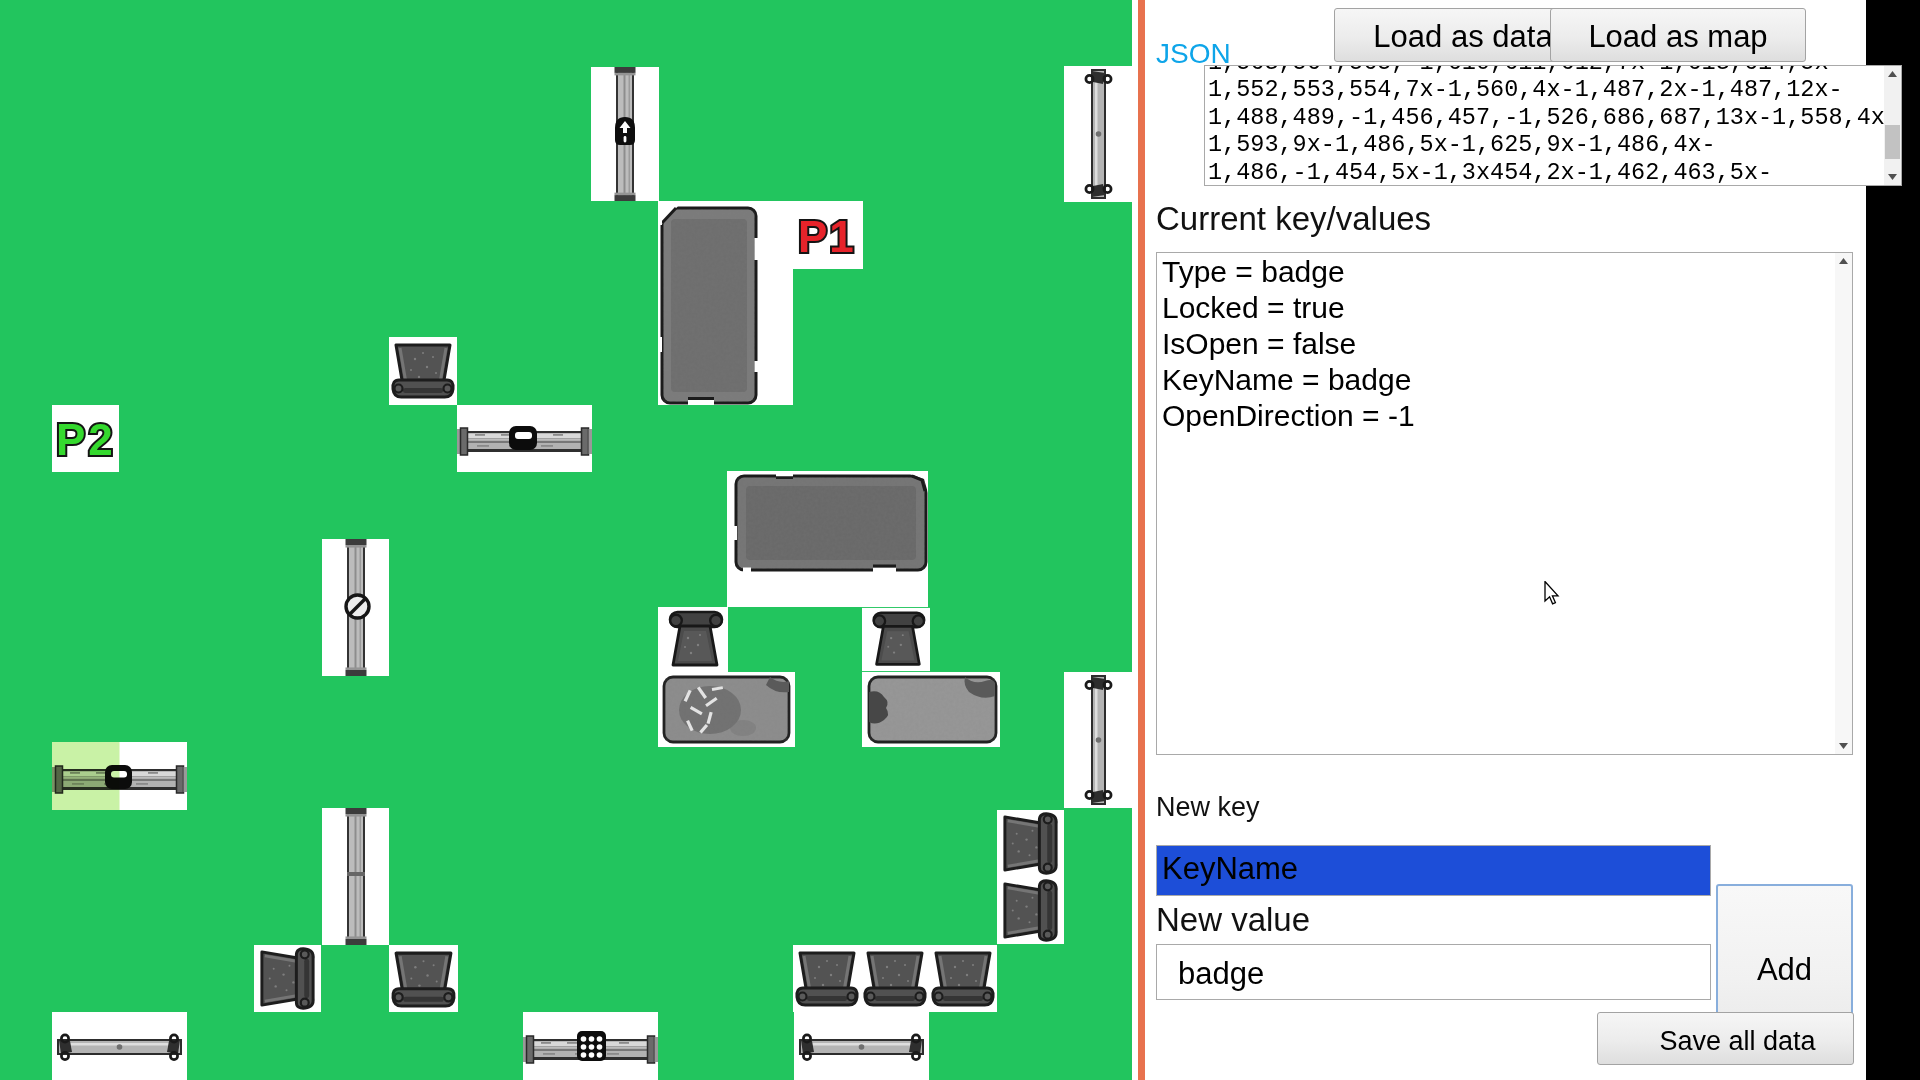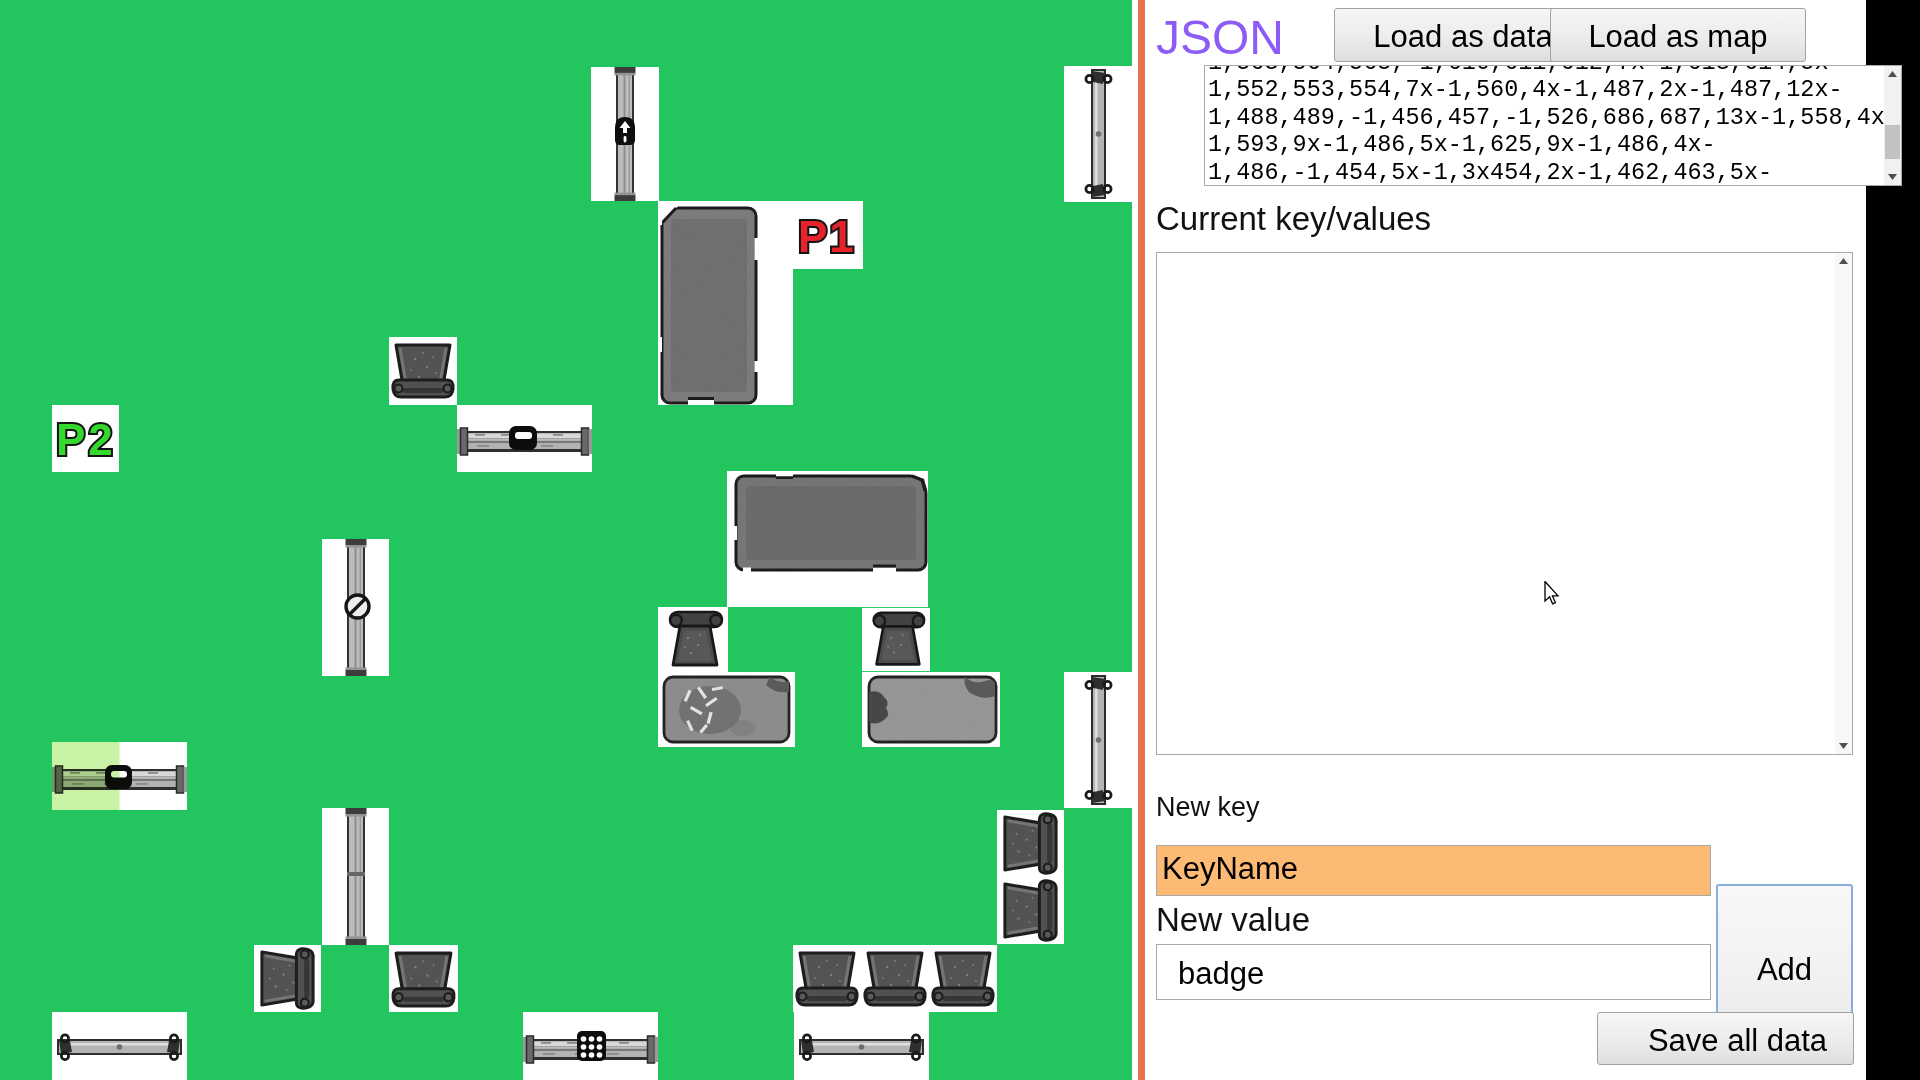--- a/index.html
+++ b/index.html
@@ -302,21 +302,21 @@
 </div>
 
 <div class="abs" style="left:1132px;top:0;width:6px;height:1080px;background:#fff;"></div>
 
 <div class="abs" style="left:1138px;top:0;width:7px;height:1080px;background:#e8724e;"></div>
 
 <div class="abs" style="left:1145px;top:0;width:721px;height:1080px;background:#fff;"></div>
 
 <div class="abs" style="left:1866px;top:0;width:54px;height:1080px;background:#000;"></div>
 
-<div class="abs" style="left:1156px;top:18px;width:200px;font-size:48px;line-height:40px;color:#8b5cf6;">JSON</div>
+<div class="abs" style="left:1156px;top:34px;width:200px;font-size:28px;line-height:40px;color:#0ea5e9;">JSON</div>
 
 <div class="abs" style="left:1334px;top:8px;width:258px;height:54px;background:linear-gradient(#f6f6f6,#ececec 55%,#dedede);border:1px solid #a3a3a3;border-radius:3px;box-sizing:border-box;font-size:31px;color:#000;text-align:center;line-height:55px;">Load as data</div>
 
 <div class="abs" style="left:1550px;top:8px;width:256px;height:54px;background:linear-gradient(#f6f6f6,#ececec 55%,#dedede);border:1px solid #a3a3a3;border-radius:3px;box-sizing:border-box;font-size:31px;color:#000;text-align:center;line-height:55px;">Load as map</div>
 
 <div class="abs" style="left:1156px;top:65px;width:698px;height:121px;border:1px solid #a9a9a9;box-sizing:border-box;background:#fff;overflow:hidden;margin-left:48px;">
   <div class="abs" style="left:3px;top:-17.5px;width:660px;font-family:'Liberation Mono',monospace;font-size:23.5px;line-height:27.5px;white-space:pre;color:#000;">1,563,564,565,-1,610,611,612,7x-1,613,614,5x-
 1,552,553,554,7x-1,560,4x-1,487,2x-1,487,12x-
 1,488,489,-1,456,457,-1,526,686,687,13x-1,558,4x-
 1,593,9x-1,486,5x-1,625,9x-1,486,4x-
@@ -329,42 +329,47 @@
     <div class="abs" style="left:0;bottom:0;width:17px;height:17px;background:#f1f1f1;"><svg width="17" height="17">
           <polygon points="8.5,12 13,6 4,6" fill="#505050"></polygon>
         </svg></div>
     <div class="abs" style="left:1px;top:59px;width:15px;height:34px;background:#c2c2c2;"></div>
   </div>
 </div>
 
 <div class="abs" style="left:1156px;top:202px;width:400px;font-size:33px;line-height:33px;color:#111;">Current key/values</div>
 
 <div class="abs" style="left:1156px;top:252px;width:697px;height:503px;border:1px solid #a9a9a9;box-sizing:border-box;background:#fff;overflow:hidden;">
+  <div class="abs" style="left:5px;top:0.5px;width:640px;font-size:30px;line-height:36px;white-space:pre;color:#000;">Type = badge
+Locked = true
+IsOpen = false
+KeyName = badge
+OpenDirection = -1</div>
 
   <div class="abs" style="right:0;top:0;width:17px;height:100%;background:#f7f7f7;">
     <div class="abs" style="left:0;top:0;width:17px;height:17px;background:#f7f7f7;"><svg width="17" height="17">
           <polygon points="8.5,5 13,11 4,11" fill="#505050"></polygon>
         </svg></div>
     <div class="abs" style="left:0;bottom:0;width:17px;height:17px;background:#f7f7f7;"><svg width="17" height="17">
           <polygon points="8.5,12 13,6 4,6" fill="#505050"></polygon>
         </svg></div>
   </div>
 </div>
 
 <svg class="abs" style="left:1544px;top:581px;" width="18" height="26" viewBox="0 0 18 26">
   <path d="M1,0.5 L1,20 L5.6,15.8 L8.6,22.8 L11.4,21.6 L8.4,14.8 L14,14.8 Z" fill="#fff" stroke="#000" stroke-width="1.3"></path>
 </svg>
 
 <div class="abs" style="left:1156px;top:791px;width:300px;font-size:27px;line-height:33px;color:#111;">New key</div>
 
-<div class="abs" style="left:1156px;top:845px;width:555px;height:51px;border:1px solid #a9a9a9;box-sizing:border-box;background:#fdba74;">
+<div class="abs" style="left:1156px;top:845px;width:555px;height:51px;border:1px solid #a9a9a9;box-sizing:border-box;background:#1d4ed8;">
   <div class="abs" style="left:5px;top:1px;font-size:31px;line-height:44px;color:#000;">KeyName</div>
 </div>
 
 <div class="abs" style="left:1156px;top:903px;width:300px;font-size:33px;line-height:33px;color:#111;">New value</div>
 
 <div class="abs" style="left:1156px;top:944px;width:555px;height:56px;border:1px solid #a9a9a9;box-sizing:border-box;background:#fff;">
   <div class="abs" style="left:21px;top:7px;font-size:31px;line-height:44px;color:#000;">badge</div>
 </div>
 
 <div class="abs" style="left:1716px;top:839px;width:137px;height:159px;background:linear-gradient(#f8f8f8,#f1f1f1 60%,#e9e9e9);border:2px solid #88aedc;border-radius:3px;box-sizing:border-box;font-size:31px;color:#000;text-align:center;line-height:167px;margin-top:45px;">Add</div>
 
-<div class="abs" style="left:1597px;top:1012px;width:257px;height:53px;background:linear-gradient(#f6f6f6,#ececec 55%,#dedede);border:1px solid #a3a3a3;border-radius:3px;box-sizing:border-box;font-size:31px;color:#000;text-align:center;line-height:56px;padding-left:24px;">Save all data</div>
+<div class="abs" style="left:1597px;top:1012px;width:257px;height:53px;background:linear-gradient(#f6f6f6,#ececec 55%,#dedede);border:1px solid #a3a3a3;border-radius:3px;box-sizing:border-box;font-size:27px;color:#000;text-align:center;line-height:56px;padding-left:24px;">Save all data</div>
 
 </body></html>

